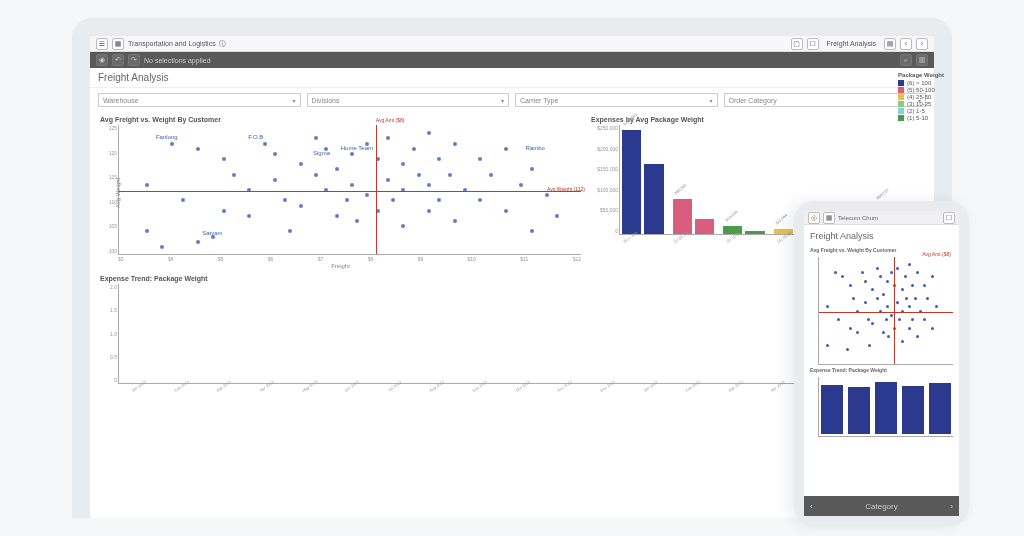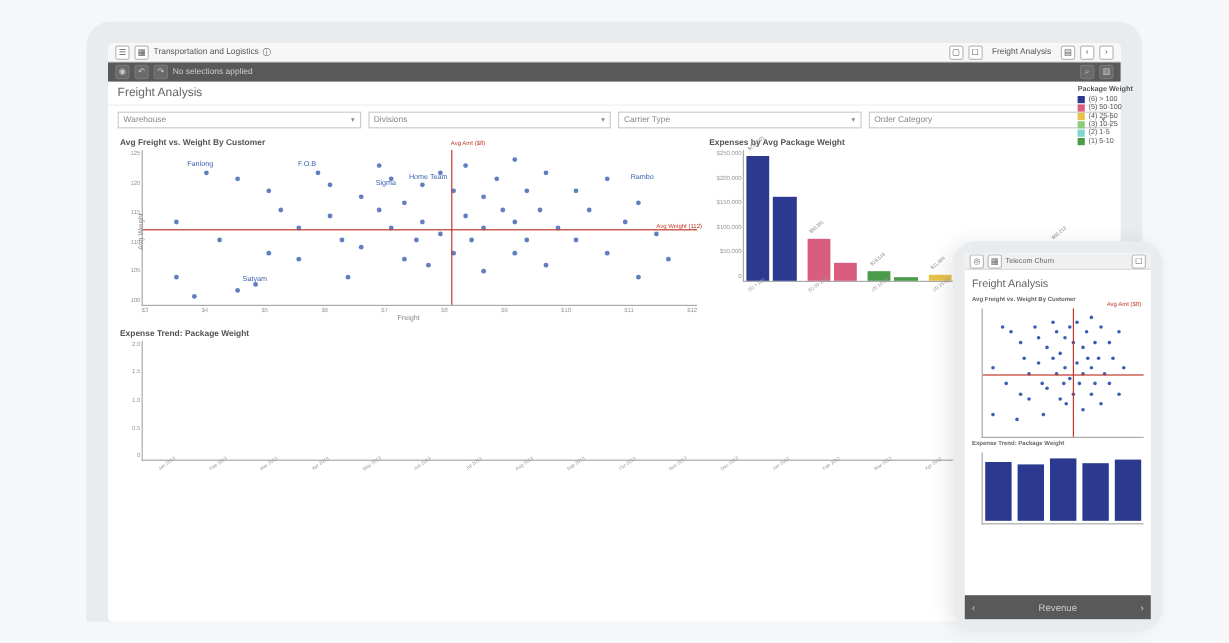--- a/index.html
+++ b/index.html
@@ -518,17 +518,17 @@
     <div class="ppane-title">Expense Trend: Package Weight</div>
     <div class="pbars" id="pbars">
         <div class="b" style="height:90%"></div>
         <div class="b" style="height:85%"></div>
         <div class="b" style="height:95%"></div>
         <div class="b" style="height:88%"></div>
         <div class="b" style="height:92%"></div>
       </div>
     <div class="pfoot">
       <span>‹</span>
-      <span>Revenue</span>
+      <span>Category</span>
       <span>›</span>
     </div>
   </div>
 </div>
 
 </body></html>

